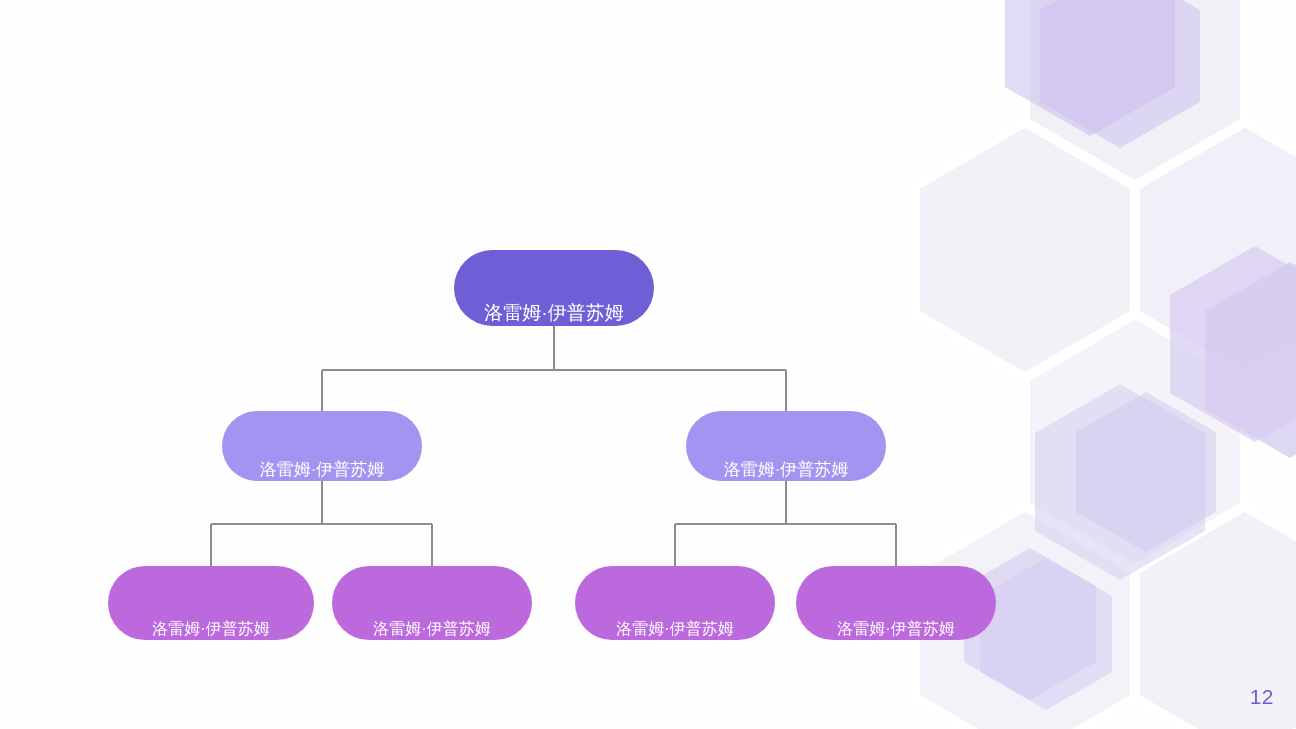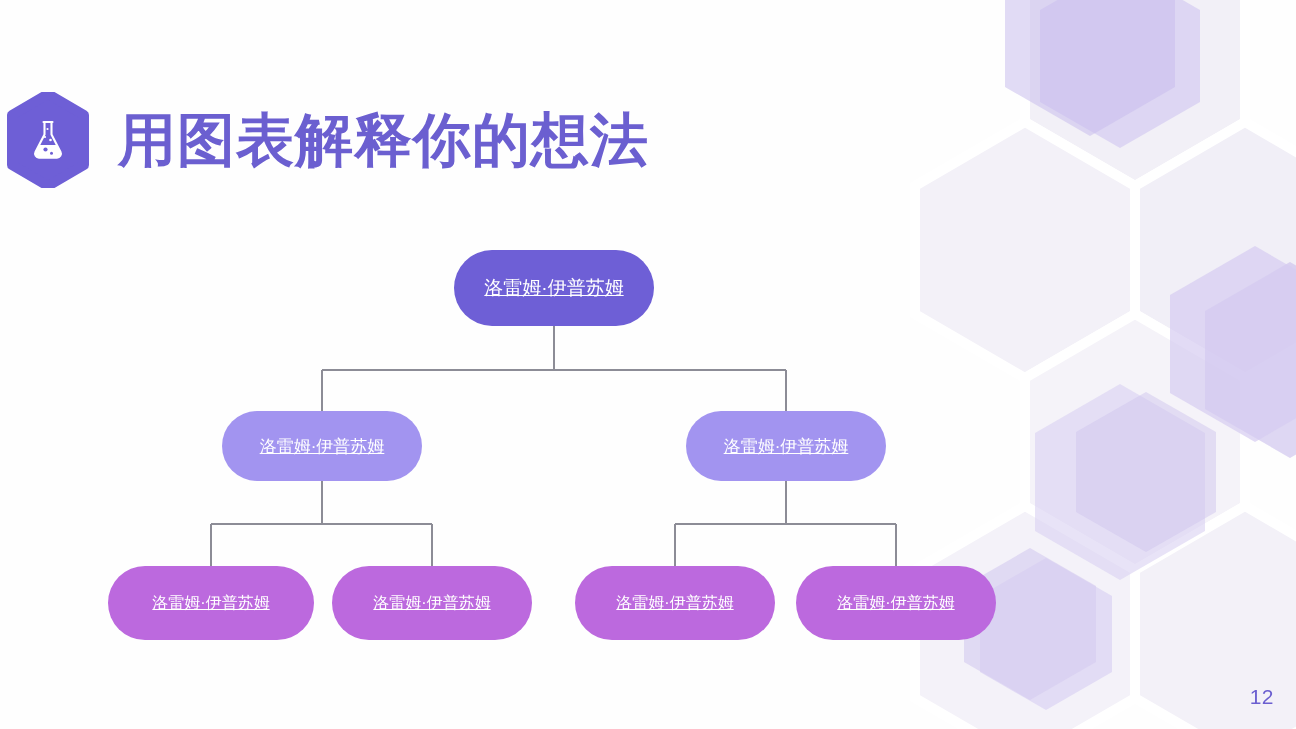--- a/index.html
+++ b/index.html
@@ -80,27 +80,26 @@
     position: absolute;
     left: 0;
     top: 0;
     width: 1296px;
     height: 729px;
   }
 
   .node {
     position: absolute;
     display: flex;
-    align-items: center;
+    align-items: flex-end;
     justify-content: center;
     box-sizing: border-box;
     color: #ffffff;
     text-align: center;
     font-family: "Liberation Sans", "DejaVu Sans", sans-serif;
-    text-decoration: underline;
   }
   .node .node-label {
     display: block;
     width: 100%;
     padding: 0 10px;
     box-sizing: border-box;
   }
 
   .node.level-1 {
     background: #6E5FD6;
@@ -156,39 +155,20 @@
       <path d="M1090 -60 L1175 -11 L1175 87 L1090 136 L1005 87 L1005 -11 Z" fill="#C9BEEC" opacity="0.55"></path>
       <path d="M1290 262 L1375 311 L1375 409 L1290 458 L1205 409 L1205 311 Z" fill="#C9BEEC" opacity="0.62"></path>
       <path d="M1255 246 L1340 295 L1340 393 L1255 442 L1170 393 L1170 295 Z" fill="#D6CCF1" opacity="0.7"></path>
       <path d="M1120 384 L1205 433 L1205 531 L1120 580 L1035 531 L1035 433 Z" fill="#D9D1F2" opacity="0.6"></path>
       <path d="M1146 392 L1216 432 L1216 512 L1146 552 L1076 512 L1076 432 Z" fill="#CFC5EE" opacity="0.5"></path>
       <path d="M1046 558 L1112 596 L1112 672 L1046 710 L980 672 L980 596 Z" fill="#E0DAF4" opacity="0.95"></path>
       <path d="M1030 548 L1096 586 L1096 662 L1030 700 L964 662 L964 586 Z" fill="#D5CCF0" opacity="0.65"></path>
     </g>
   </svg>
 
-  <div id="header">
-
-    <div id="logo-hex">
-      <svg class="hexshape" viewBox="0 0 86 96" xmlns="http://www.w3.org/2000/svg">
-        <path d="M43 2 L79 23 L79 73 L43 94 L7 73 L7 23 Z" fill="#6E5FD6" rx="8" stroke="#6E5FD6" stroke-width="10" stroke-linejoin="round"></path>
-      </svg>
-      <svg class="flask" width="34" height="40" viewBox="0 0 34 40" xmlns="http://www.w3.org/2000/svg">
-        <path d="M12.5 2 L21.5 2 M13.5 2 L13.5 14.5 L4.5 32 C3.2 34.6 5.1 37.6 8 37.6 L26 37.6 C28.9 37.6 30.8 34.6 29.5 32 L20.5 14.5 L20.5 2" fill="none" stroke="#FFFFFF" stroke-width="2.1" stroke-linejoin="round" stroke-linecap="round"></path>
-        <path d="M8.3 25 L25.7 25 L29.5 32 C30.8 34.6 28.9 37.6 26 37.6 L8 37.6 C5.1 37.6 3.2 34.6 4.5 32 Z" fill="#FFFFFF"></path>
-        <circle cx="14.5" cy="29.5" r="2.1" fill="#6E5FD6"></circle>
-        <circle cx="20.5" cy="33.2" r="1.5" fill="#6E5FD6"></circle>
-        <circle cx="16.5" cy="9" r="1.1" fill="#FFFFFF"></circle>
-        <circle cx="14" cy="17" r="1.1" fill="#FFFFFF"></circle>
-        <circle cx="19.5" cy="20" r="1.3" fill="#FFFFFF"></circle>
-      </svg>
-    </div>
-
-    <div id="page-title">用图表解释你的想法</div>
-  </div>
 
   <div id="chart-area">
 
     <svg id="connectors" viewBox="0 0 1296 729" xmlns="http://www.w3.org/2000/svg">
       <g stroke="#8C8C96" stroke-width="1.4" fill="none" shape-rendering="crispEdges">
 
         <line x1="554" y1="326" x2="554" y2="370"></line>
         <line x1="322" y1="370" x2="786" y2="370"></line>
         <line x1="322" y1="370" x2="322" y2="411"></line>
         <line x1="786" y1="370" x2="786" y2="411"></line>

